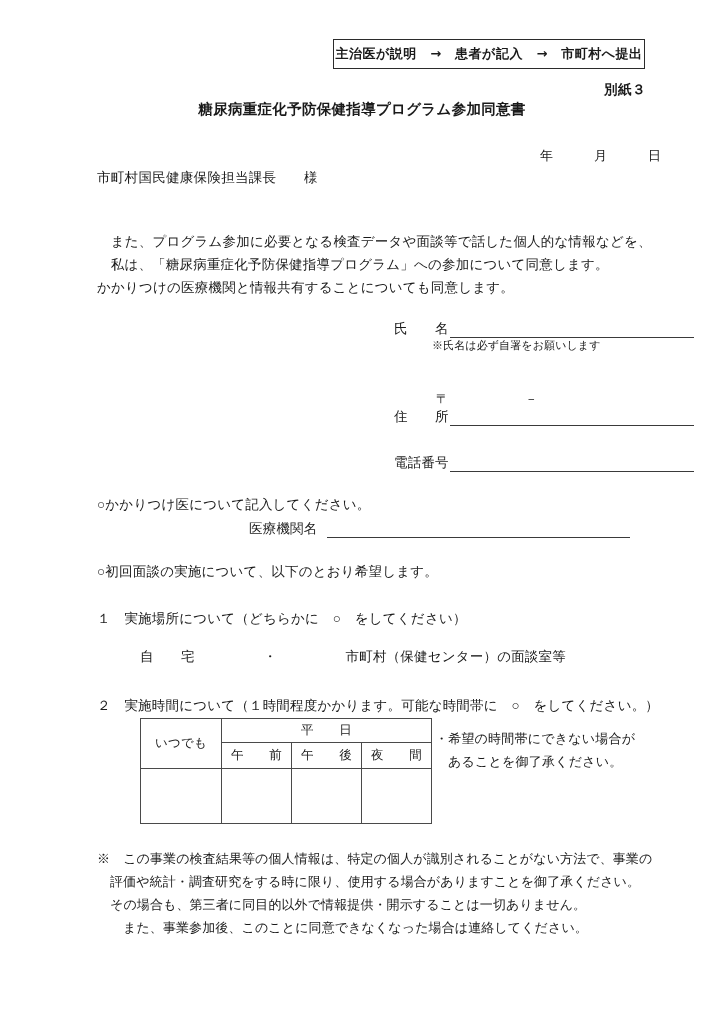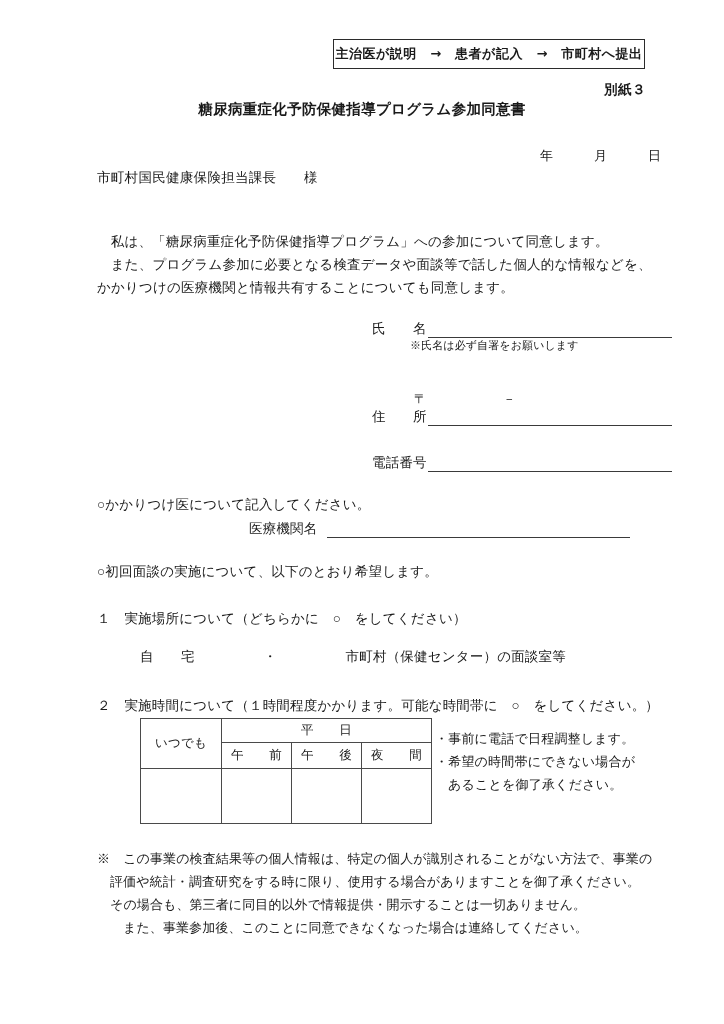--- a/index.html
+++ b/index.html
@@ -93,21 +93,21 @@
     letter-spacing: 0.2px;
   }
   .body-para p {
     margin: 0;
     white-space: pre;
   }
 
   
   .field-block {
     position: absolute;
-    left: 372px;
+    left: 394px;
     top: 320px;
     width: 300px;
   }
   .field-row {
     display: flex;
     align-items: flex-end;
     font-size: 13.5px;
     white-space: pre;
   }
   .field-label { flex: 0 0 auto; letter-spacing: 0.2px; }
@@ -221,22 +221,22 @@
 
   <div class="besshi">別紙３</div>
 
   <div class="doc-title">糖尿病重症化予防保健指導プログラム参加同意書</div>
 
   <div class="date-line">年　　　月　　　日</div>
 
   <div class="addressee">市町村国民健康保険担当課長　　様</div>
 
   <div class="body-para">
+    <p>　また、プログラム参加に必要となる検査データや面談等で話した個人的な情報などを、</p>
     <p>　私は、「糖尿病重症化予防保健指導プログラム」への参加について同意します。</p>
-    <p>　また、プログラム参加に必要となる検査データや面談等で話した個人的な情報などを、</p>
     <p>かかりつけの医療機関と情報共有することについても同意します。</p>
   </div>
 
   <div class="field-block">
 
     <div class="field-row">
       <span class="field-label">氏　　名</span>
       <span class="field-rule"></span>
     </div>
     <div class="field-note">※氏名は必ず自署をお願いします</div>
@@ -287,21 +287,20 @@
     <tr>
       <td class="r-blank"></td>
       <td class="r-blank"></td>
       <td class="r-blank"></td>
       <td class="r-blank"></td>
     </tr>
   </tbody>
     </table>
 
   <div class="sched-notes">
-    <div>・事前に電話で日程調整します。</div>
     <div>・希望の時間帯にできない場合が</div>
     <div class="indent-note">あることを御了承ください。</div>
   </div>
 
   <div class="footnote">
     <div>※　この事業の検査結果等の個人情報は、特定の個人が識別されることがない方法で、事業の</div>
     <div class="fn-i1">評価や統計・調査研究をする時に限り、使用する場合がありますことを御了承ください。</div>
     <div class="fn-i1">その場合も、第三者に同目的以外で情報提供・開示することは一切ありません。</div>
     <div class="fn-i2">また、事業参加後、このことに同意できなくなった場合は連絡してください。</div>
   </div>

